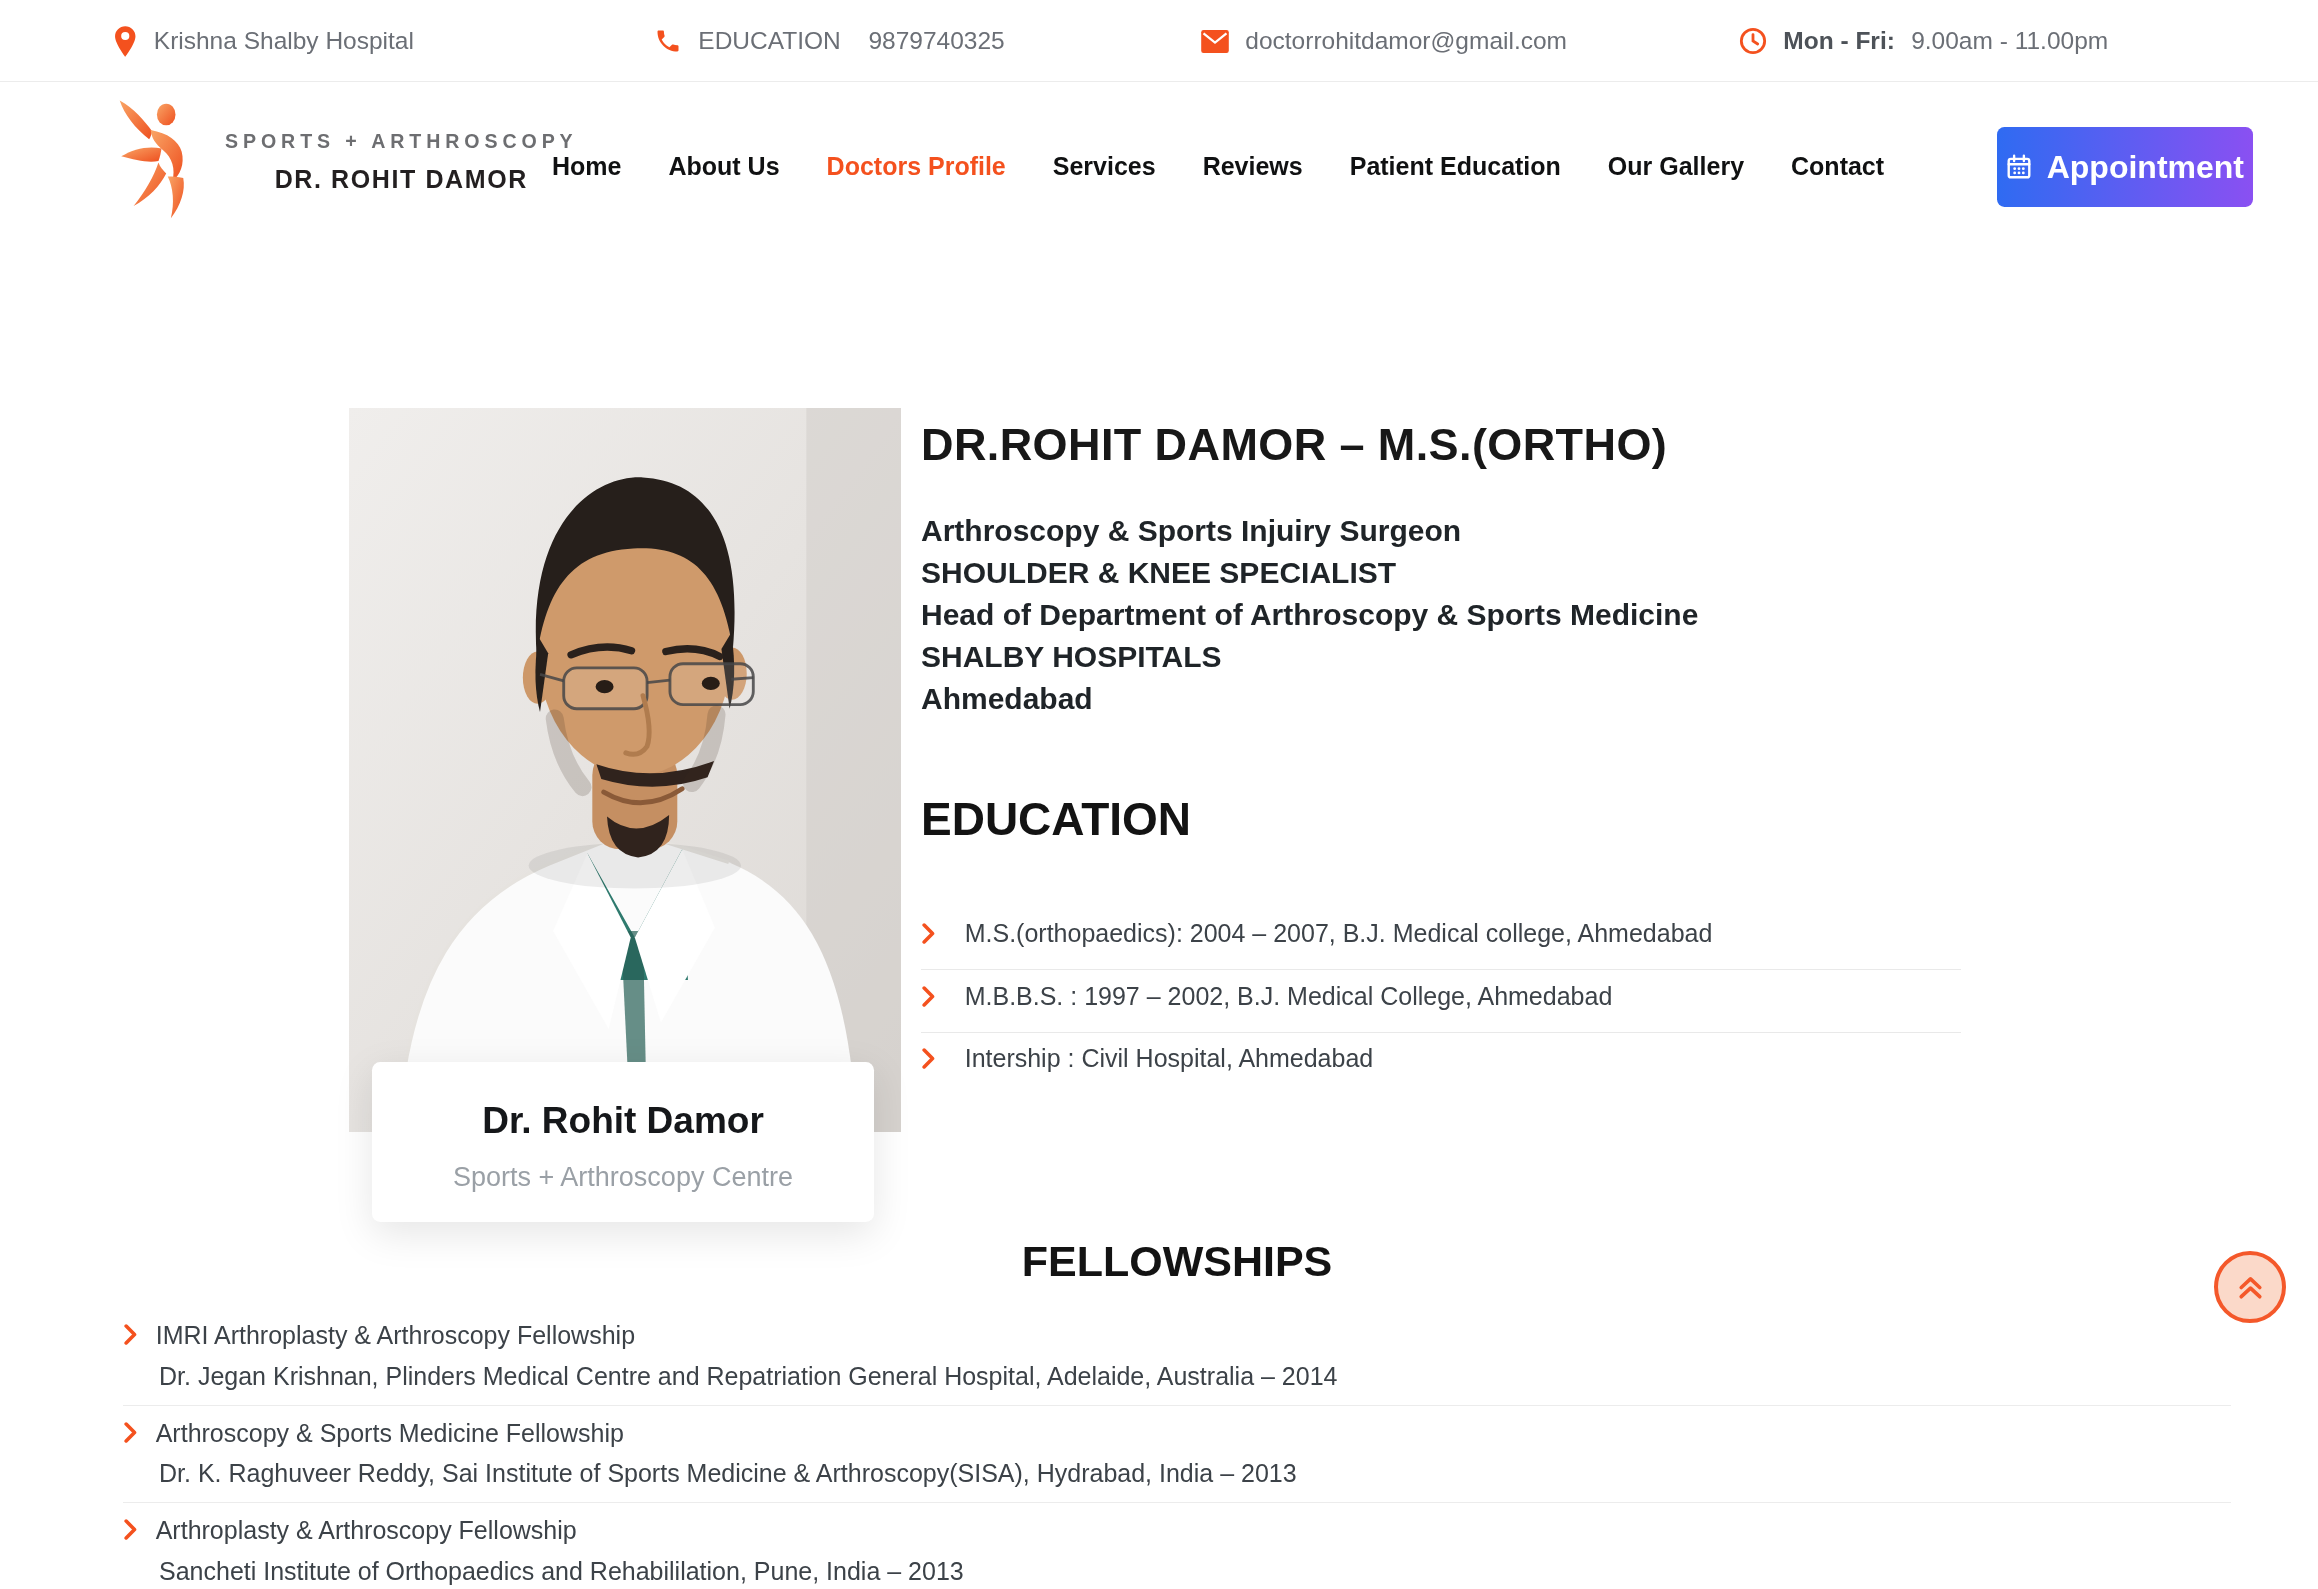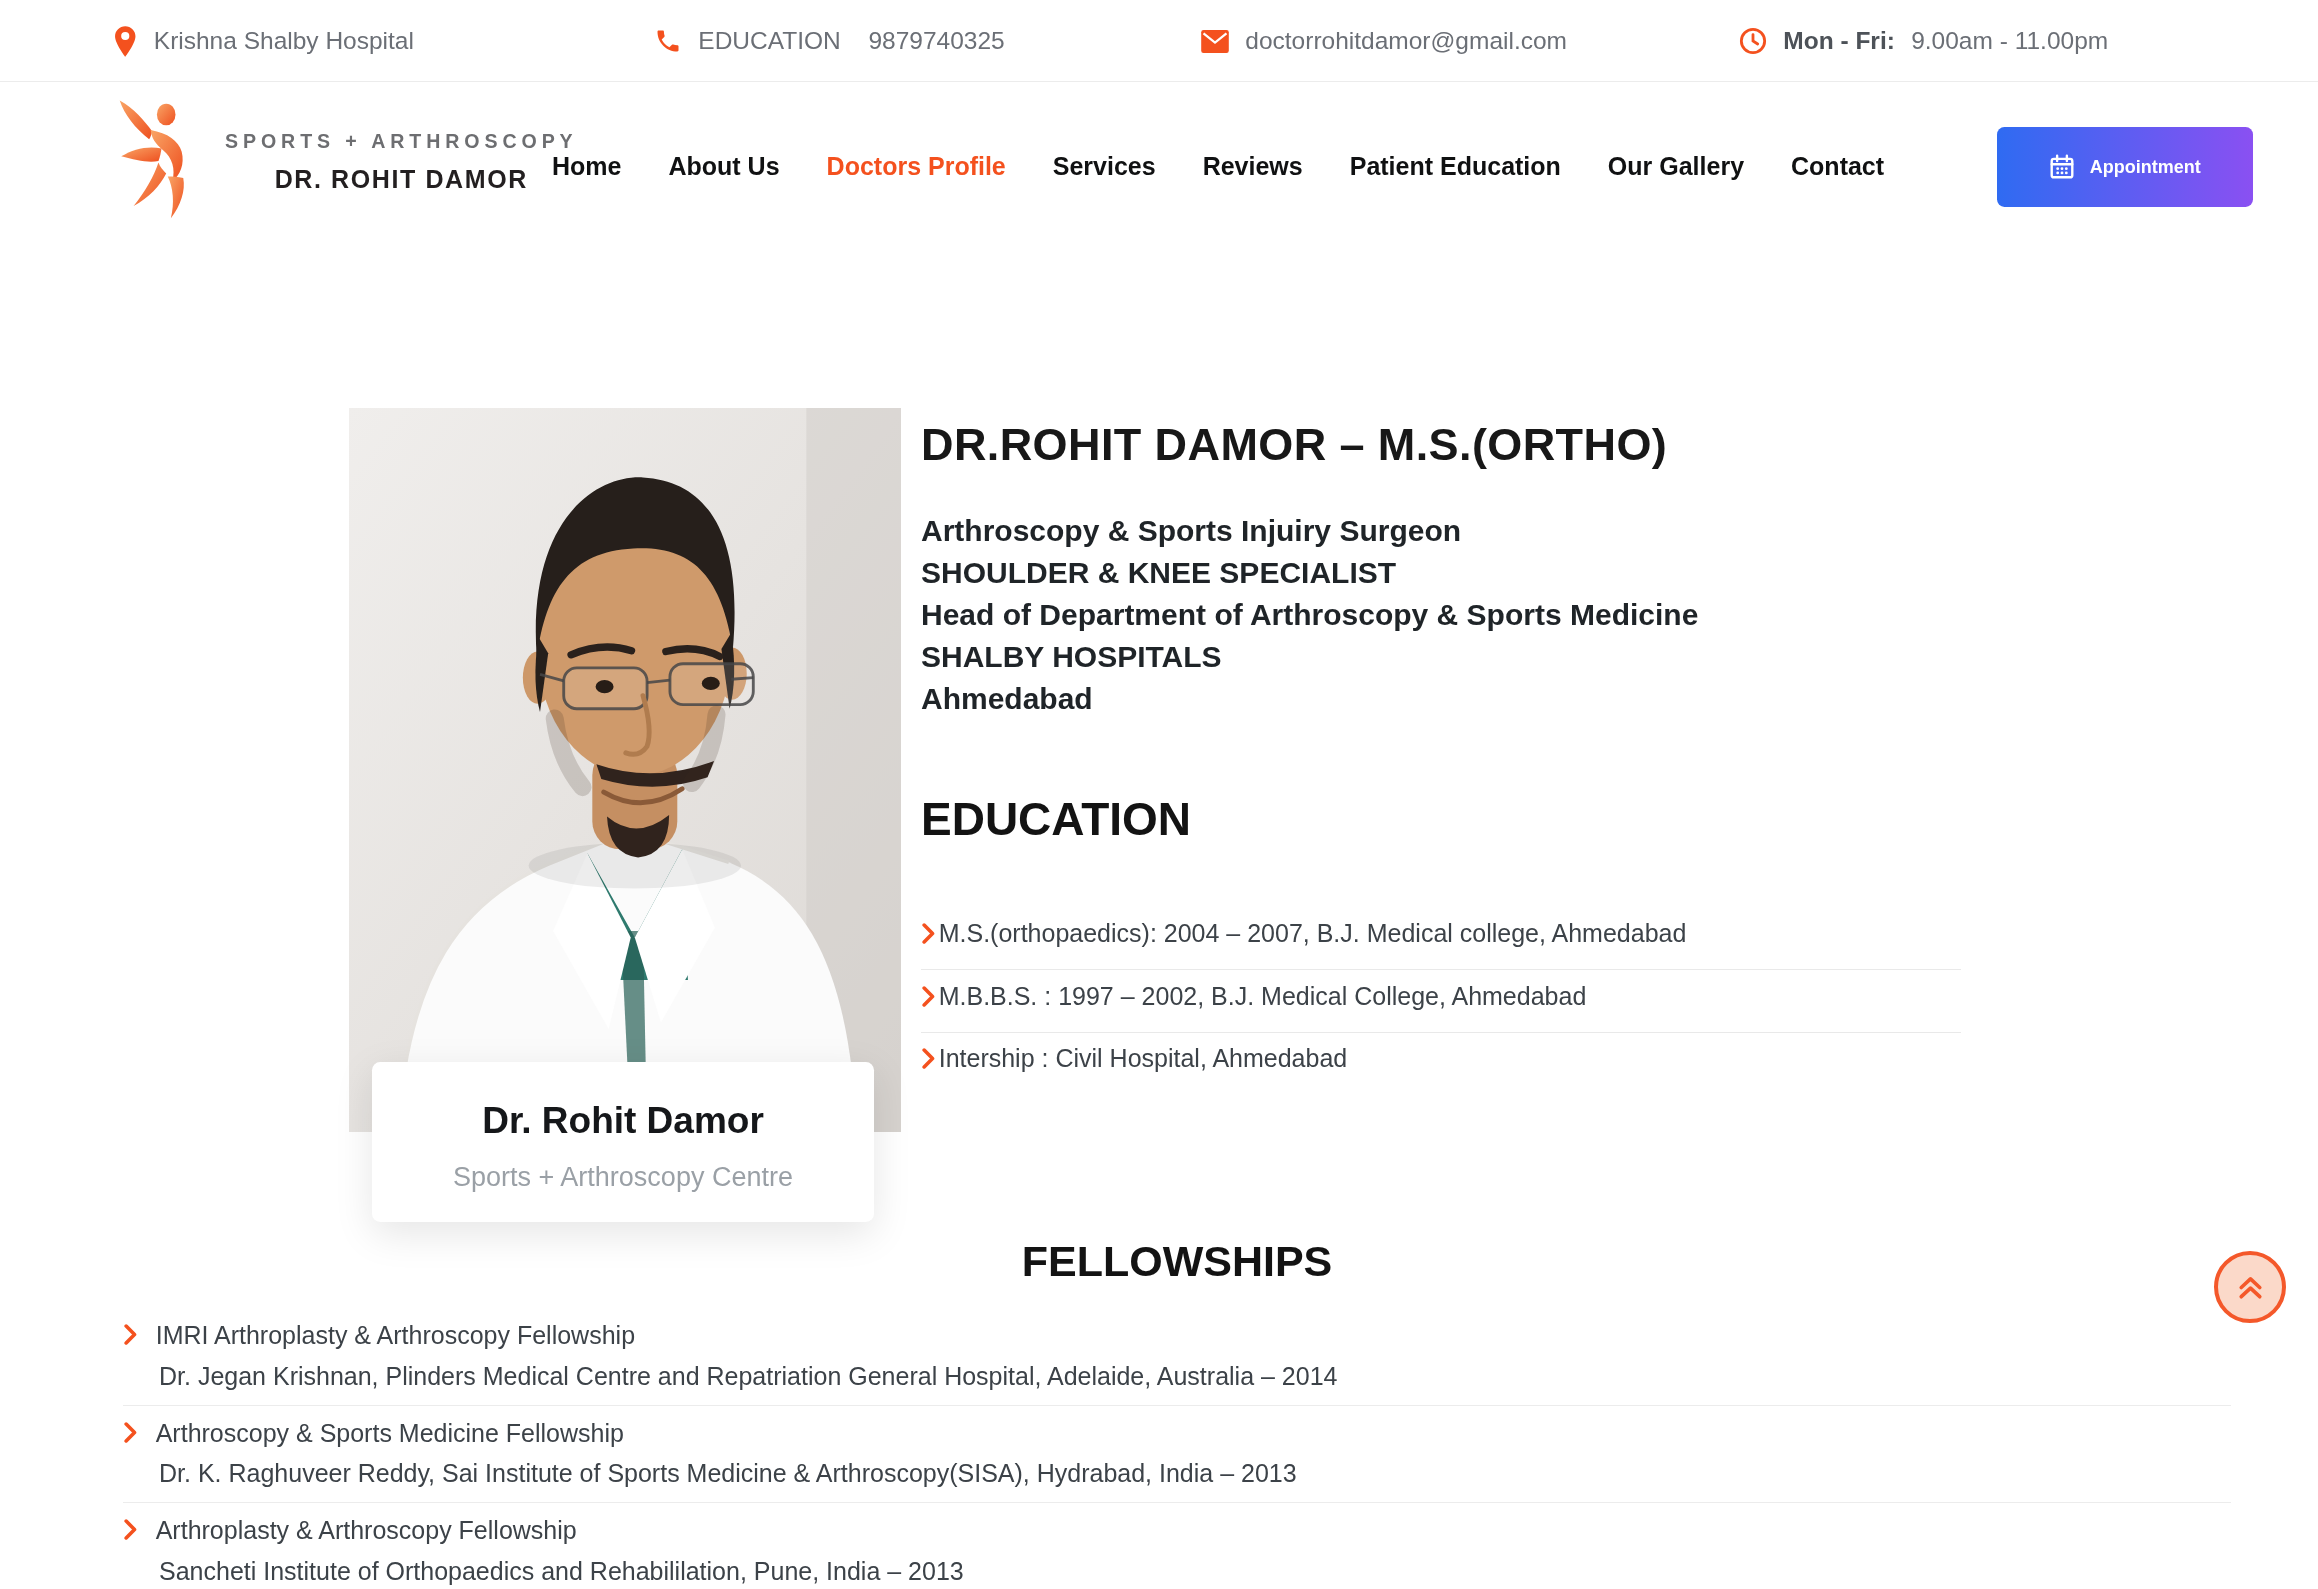--- a/index.html
+++ b/index.html
@@ -29,42 +29,42 @@
   .logo{position:absolute;left:113px;top:16.3px;display:flex;align-items:flex-start;gap:18px;}
   .logo-text{padding-top:31px;}
   .logo-l1{font-size:19.6px;letter-spacing:4.9px;color:#6d6e71;font-weight:700;text-align:center;}
   .logo-l2{font-size:25px;letter-spacing:1.6px;color:#231f20;font-weight:800;margin-top:11.4px;text-align:center;}
   .nav{position:absolute;left:552px;top:0;height:100%;display:flex;align-items:center;gap:47px;}
   .nav a{font-size:25px;font-weight:600;color:#101112;}
   .nav a.active{color:var(--accent);}
   .appt-btn{
     position:absolute;right:66px;top:44px;width:256px;height:80px;border:none;border-radius:7.4px;
     background:linear-gradient(90deg,var(--btn_grad_from),var(--btn_grad_to));
-    color:#fff;font-size:18px;font-weight:600;font-family:"Liberation Sans",sans-serif;
+    color:#fff;font-size:32px;font-weight:600;font-family:"Liberation Sans",sans-serif;
     display:flex;align-items:center;justify-content:center;gap:14.7px;cursor:pointer;
   }
 
   
   .photo{position:absolute;left:349px;top:408px;width:552px;height:724px;overflow:hidden;}
   .photo svg{display:block;width:100%;height:100%;}
   .info-card{
     position:absolute;left:372px;top:1062px;width:502px;height:160px;background:#fff;border-radius:8.2px;
     box-shadow:0 11.4px 39px rgba(0,0,0,.10);text-align:center;
   }
   .info-name{margin-top:38px;font-size:37px;font-weight:700;color:#15171a;}
   .info-sub{margin-top:19.6px;font-size:27px;color:#9aa0a6;}
 
   
   .right-col{position:absolute;left:921px;top:419px;width:1040px;}
   .doc-heading{font-size:45px;font-weight:800;color:#181818;letter-spacing:0.4px;}
   .doc-sub{margin-top:39px;}
   .doc-sub div{font-size:30px;font-weight:700;color:#1f2428;line-height:42px;}
   .edu-title{margin-top:72px;font-size:46px;font-weight:800;color:#131313;}
   .edu-list{margin-top:62px;}
-  .edu-item{display:flex;align-items:flex-start;gap:3px;font-size:25px;color:#3c4248;padding:11.4px 0 21px;border-bottom:1.6px solid #e9e9e9;}
+  .edu-item{display:flex;align-items:flex-start;gap:29px;font-size:25px;color:#3c4248;padding:11.4px 0 21px;border-bottom:1.6px solid #e9e9e9;}
   .edu-item:last-child{border-bottom:none;}
   .chev{flex:0 0 auto;margin-top:4.1px;display:block;}
 
   
   .fellow-sec{position:absolute;left:123px;top:1237px;width:2108px;}
   .fellow-title{text-align:center;font-size:43px;font-weight:800;color:#131313;}
   .fellow-list{margin-top:23px;}
   .f-item{padding:11.4px 0 13px;border-bottom:1.6px solid #ececec;}
   .f-head{display:flex;align-items:flex-start;gap:18px;font-size:25px;color:#3c4248;line-height:31px;}
   .f-detail{margin-left:36px;margin-top:9.8px;font-size:25px;color:#3c4248;line-height:31px;}

